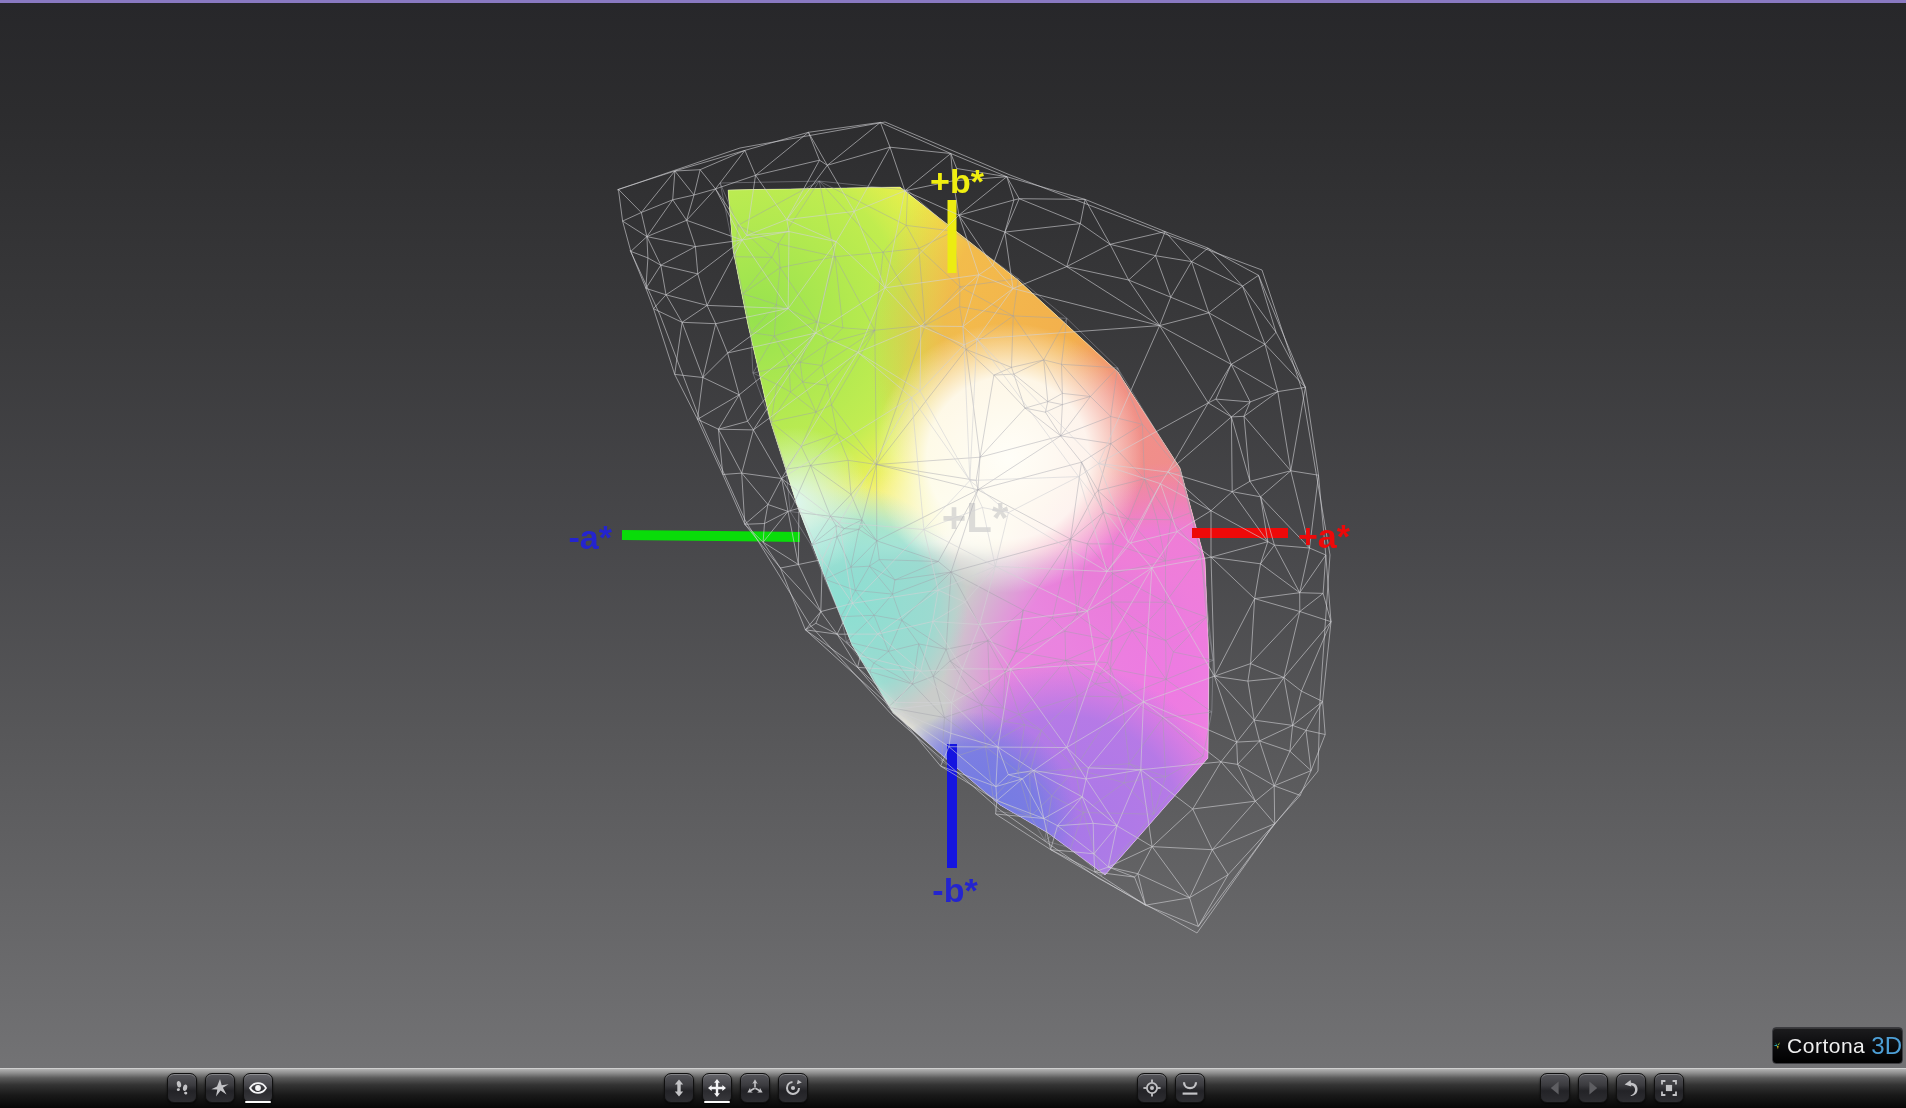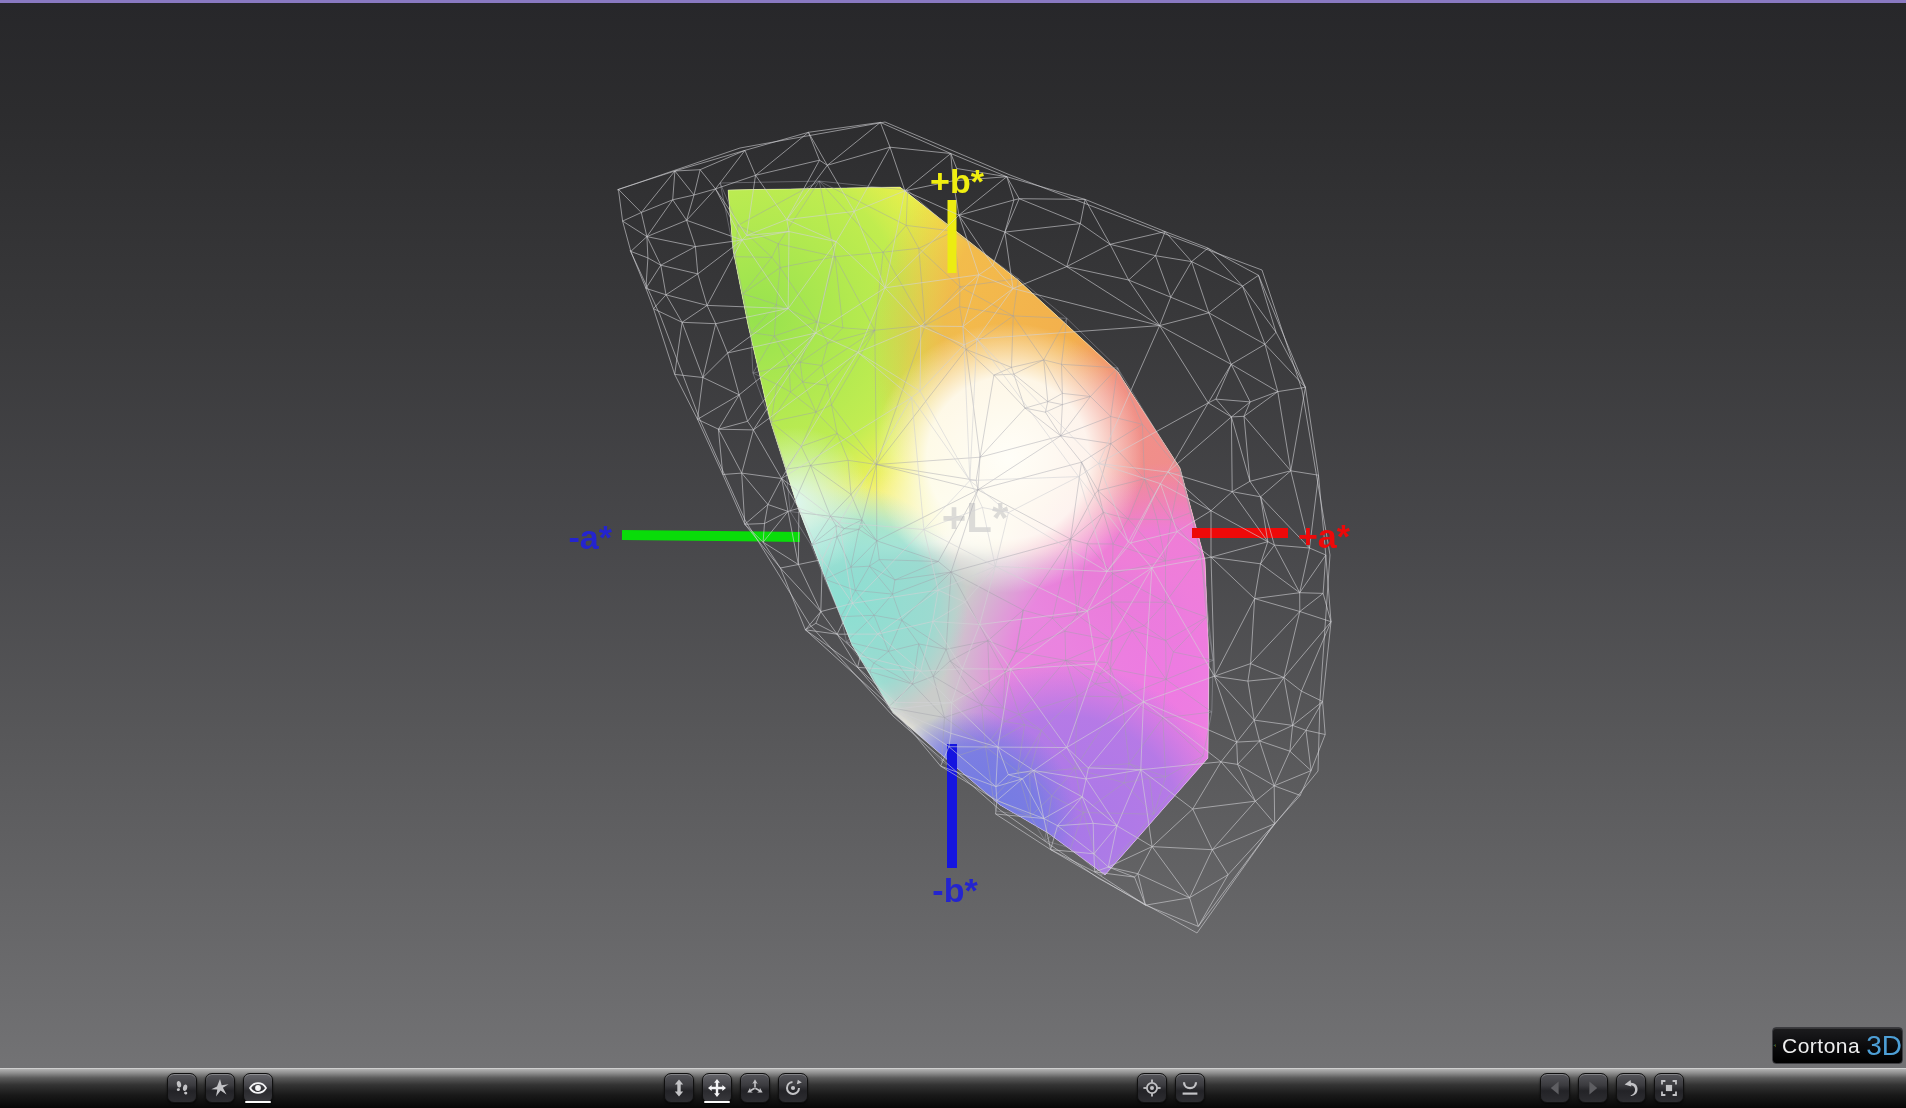--- a/index.html
+++ b/index.html
@@ -25,21 +25,21 @@
   .btn.active::after{content:"";position:absolute;left:1px;right:1px;bottom:-1px;height:2px;
     background:#fafafa;border-radius:2px;}
   .btn.disabled svg{color:#5e5e62;}
 
   
   .logo{position:absolute;left:1772px;top:1027px;width:131px;height:37px;border-radius:4px;
     background:linear-gradient(180deg,#1c1c1e 0%,#0a0a0c 55%,#000 100%);
     border:1px solid #3c3c40;box-shadow:inset 0 1px 0 rgba(255,255,255,.12);
     display:flex;align-items:center;justify-content:center;gap:5px;box-sizing:border-box;}
   .logo .word{color:#efefef;font-size:21px;letter-spacing:.5px;}
-  .logo .suffix{color:#4d9fd6;font-size:28px;margin-left:1px;}
+  .logo .suffix{color:#4d9fd6;font-size:24px;margin-left:1px;}
 </style>
 </head>
 <body>
 
 <svg width="0" height="0" style="position:absolute">
   <defs>
     <symbol id="i-walk-icon" viewBox="0 0 20 20">
       <g fill="currentColor">
         <ellipse cx="7" cy="6.3" rx="2.1" ry="3.3" transform="rotate(-12 7 6.3)"></ellipse>
         <ellipse cx="6.4" cy="11.6" rx="1.6" ry="1.4" transform="rotate(-12 6.4 11.6)"></ellipse>

